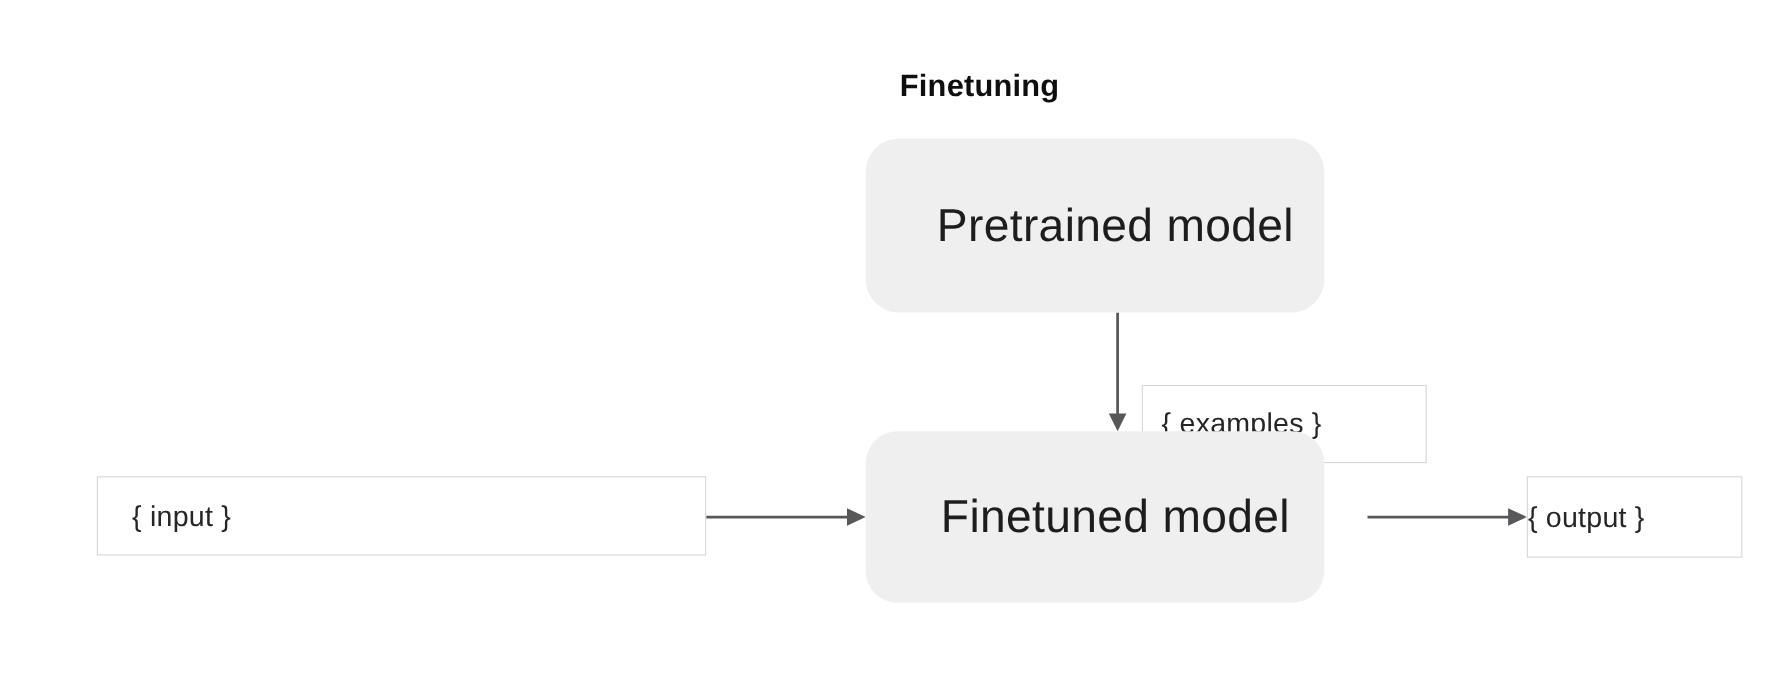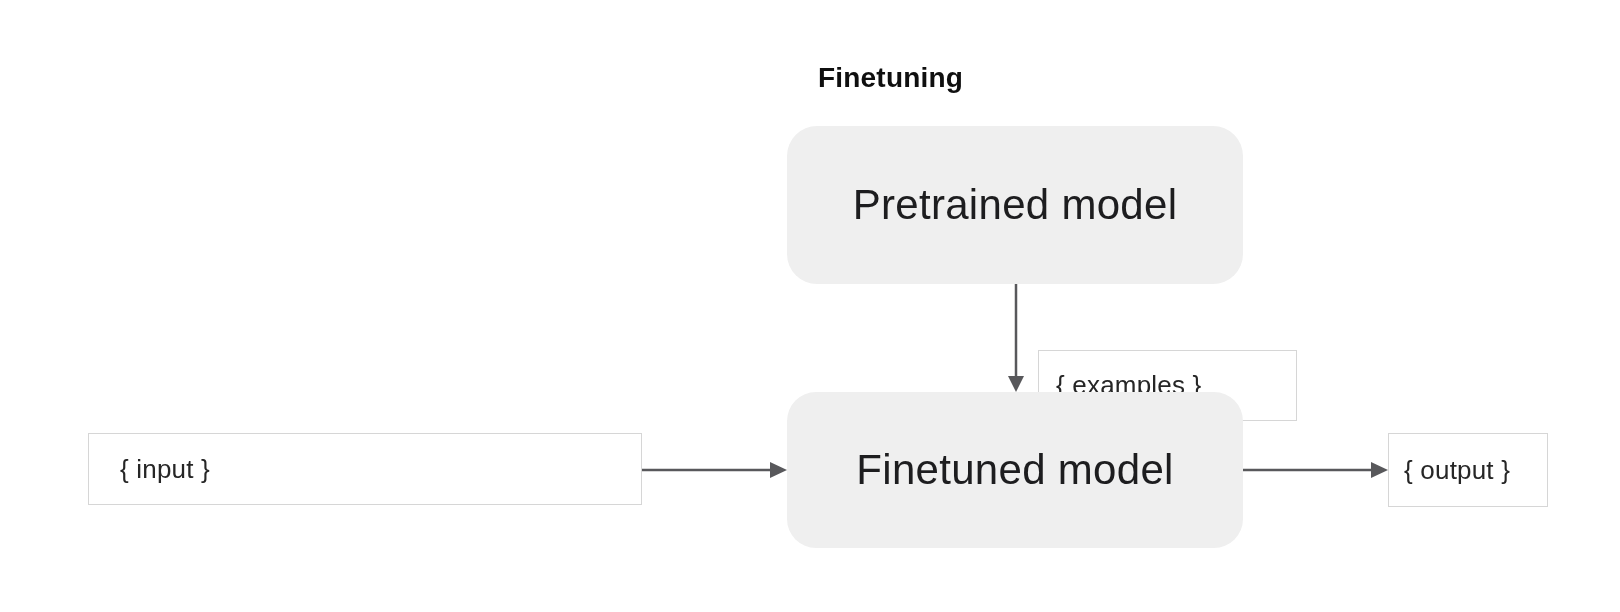--- a/index.html
+++ b/index.html
@@ -21,26 +21,27 @@
     top: 62px;
     font-size: 28px;
     font-weight: 700;
     letter-spacing: 0.2px;
     color: var(--title-text, #0f0f0f);
     white-space: nowrap;
   }
   .model-node {
     position: absolute;
     left: 787px;
-    width: 456px;
+    width: 380px;
     background: var(--node-bg, #efefef);
     border-radius: 30px;
     display: flex;
     align-items: center;
     justify-content: center;
+    padding-left: 37px;
   }
   .model-node.pretrained { top: 126px; height: 158px; }
   .model-node.finetuned  { top: 392px; height: 156px; border-radius: 29px; }
   .model-node .node-label {
     font-size: 42px;
     font-weight: 400;
     color: var(--node-text, #1d1d1f);
     letter-spacing: 0.3px;
     white-space: nowrap;
   }
@@ -51,21 +52,21 @@
     box-sizing: border-box;
     display: flex;
     align-items: center;
     color: var(--io-text, #262626);
     font-size: 26px;
     letter-spacing: 0.2px;
     white-space: nowrap;
   }
   .io-box.examples { left: 1038px; top: 302px; width: 259px; height: 71px; padding-left: 17px; margin-top: 48px; }
   .io-box.input    { left: 88px;   top: 433px; width: 554px; height: 72px; padding-left: 31px; }
-  .io-box.output   { left: 1388px; top: 433px; width: 160px; height: 74px; padding-left: 15px; }
+  .io-box.output   { left: 1388px; top: 433px; width: 196px; height: 74px; }
   .arrow-svg {
     position: absolute;
     color: var(--arrow, #58585b);
     display: block;
   }
   .arrow-down   { left: 1006px; top: 284px; }
   .arrow-input  { left: 642px;  top: 460px; }
   .arrow-output { left: 1243px; top: 460px; }
 </style>
 </head>

